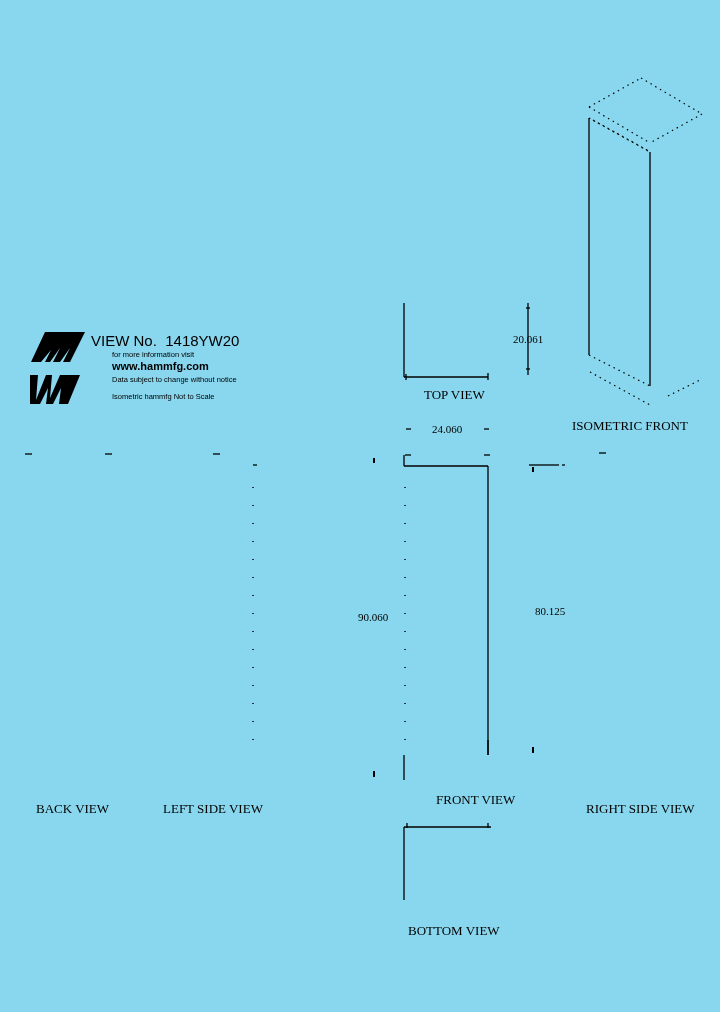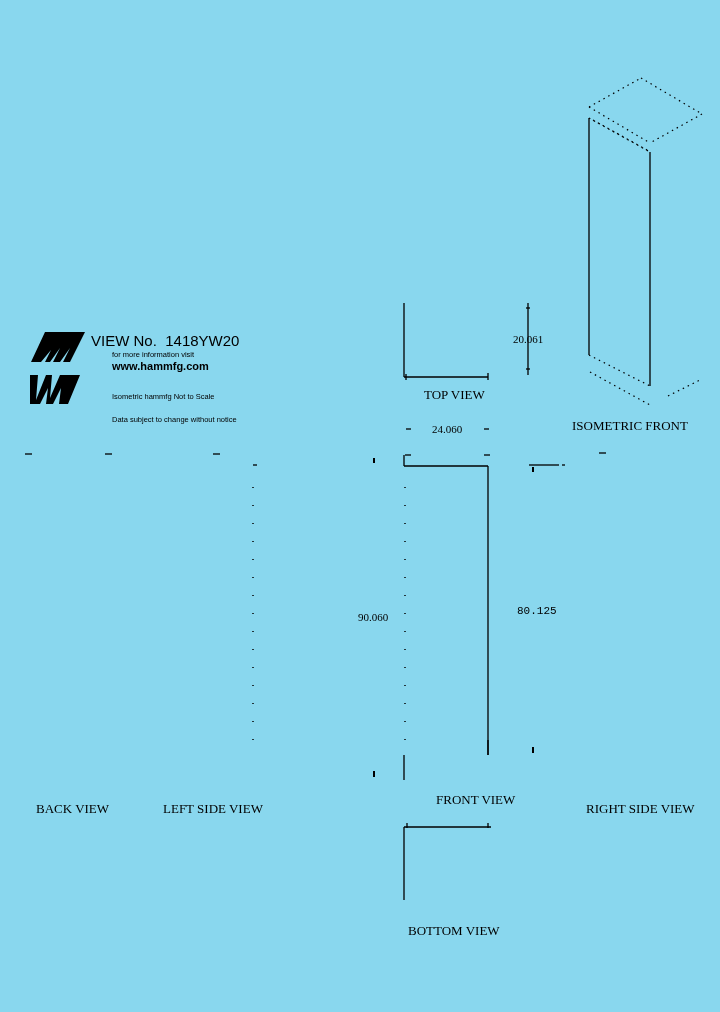--- a/index.html
+++ b/index.html
@@ -110,28 +110,28 @@
   </g>
 </svg>
 
 <div class="title-block">
   <span class="part-no">
     <span>VIEW No.</span>&nbsp;
     <span>1418YW20</span>
   </span>
   <span class="small-line" style="left:84px; top:20px;">for more information visit</span>
   <span class="url" style="left:84px; top:30px;font-weight:bold;">www.hammfg.com</span>
-  <span class="small-line" style="left:84px; top:45px;margin-top:40px;">Data subject to change without notice</span>
+  <span class="small-line" style="left:84px; top:45px;">Data subject to change without notice</span>
   <span class="small-line" style="left:84px; top:62px;">Isometric hammfg Not to Scale</span>
 </div>
 
 <span class="dim" style="left:513px; top:333px;">20.061</span>
 <span class="dim" style="left:432px; top:423px;">24.060</span>
 <span class="dim" style="left:358px; top:611px;">90.060</span>
-<span class="dim" style="left:517px; top:605px;font-family:Liberation Mono, monospace;">80.125</span>
+<span class="dim" style="left:535px; top:605px;">80.125</span>
 
 <span class="view-label" style="left:424px; top:387px;">TOP VIEW</span>
 <span class="view-label" style="left:572px; top:418px;">ISOMETRIC FRONT</span>
 <span class="view-label" style="left:36px; top:801px;">BACK VIEW</span>
 <span class="view-label" style="left:163px; top:801px;">LEFT SIDE VIEW</span>
 <span class="view-label" style="left:436px; top:792px;">FRONT VIEW</span>
 <span class="view-label" style="left:586px; top:801px;">RIGHT SIDE VIEW</span>
 <span class="view-label" style="left:408px; top:923px;">BOTTOM VIEW</span>
 
 </body></html>

